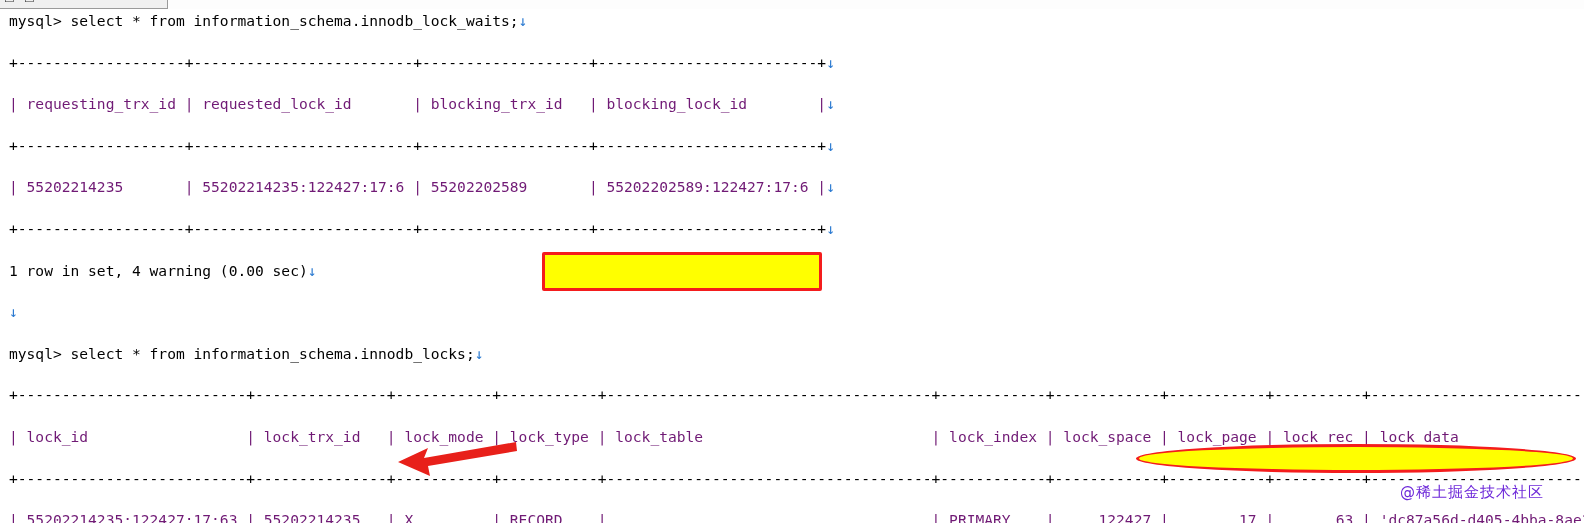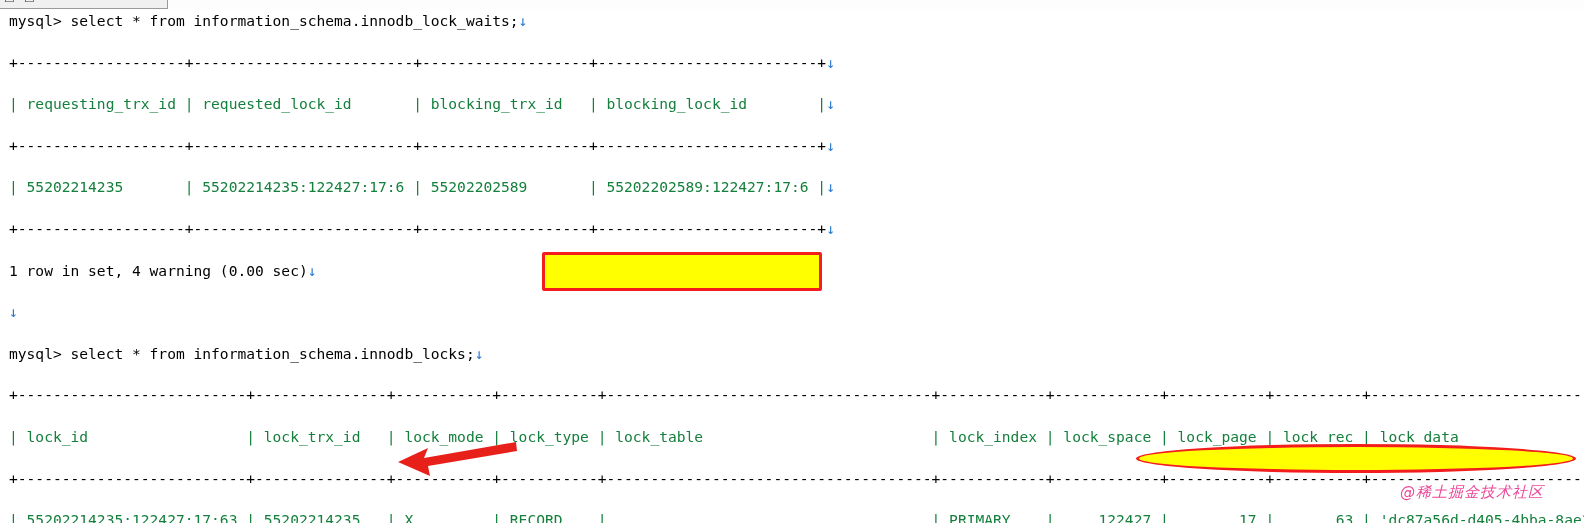--- a/index.html
+++ b/index.html
@@ -72,21 +72,21 @@
     top: 2px;
     font-family: "DejaVu Sans Mono", "Liberation Mono", monospace;
     font-size: 14.6px;
     line-height: 20.8px;
     letter-spacing: 0px;
     white-space: pre;
     color: #000000;
     -webkit-font-smoothing: none;
   }
   .ln { display: block; height: 20.8px; }
-  .teal { color: #15803d; }
+  .teal { color: #701a75; }
   .blk  { color: #000000; text-align: right; }
   .arrow-ch { color: #2878d0; }
 
   
   .hl-rect {
     position: absolute;
     left: 542px;
     top: 252px;
     width: 280px;
     height: 39px;
@@ -115,25 +115,24 @@
     width: 120px;
     height: 42px;
     z-index: 6;
   }
   .watermark {
     position: absolute;
     left: 1400px;
     top: 483px;
     font-family: "DejaVu Sans", "Liberation Sans", sans-serif;
     font-size: 15px;
-    color: #ec4899;
+    color: #6d28d9;
     letter-spacing: 1px;
     z-index: 7;
     user-select: none;
-    font-style: italic;
   }
 </style>
 </head>
 <body>
 
 <div id="screen">
 
   <div class="chrome-bar">
     <span class="chrome-glyph">▭ ▭</span>
   </div>

